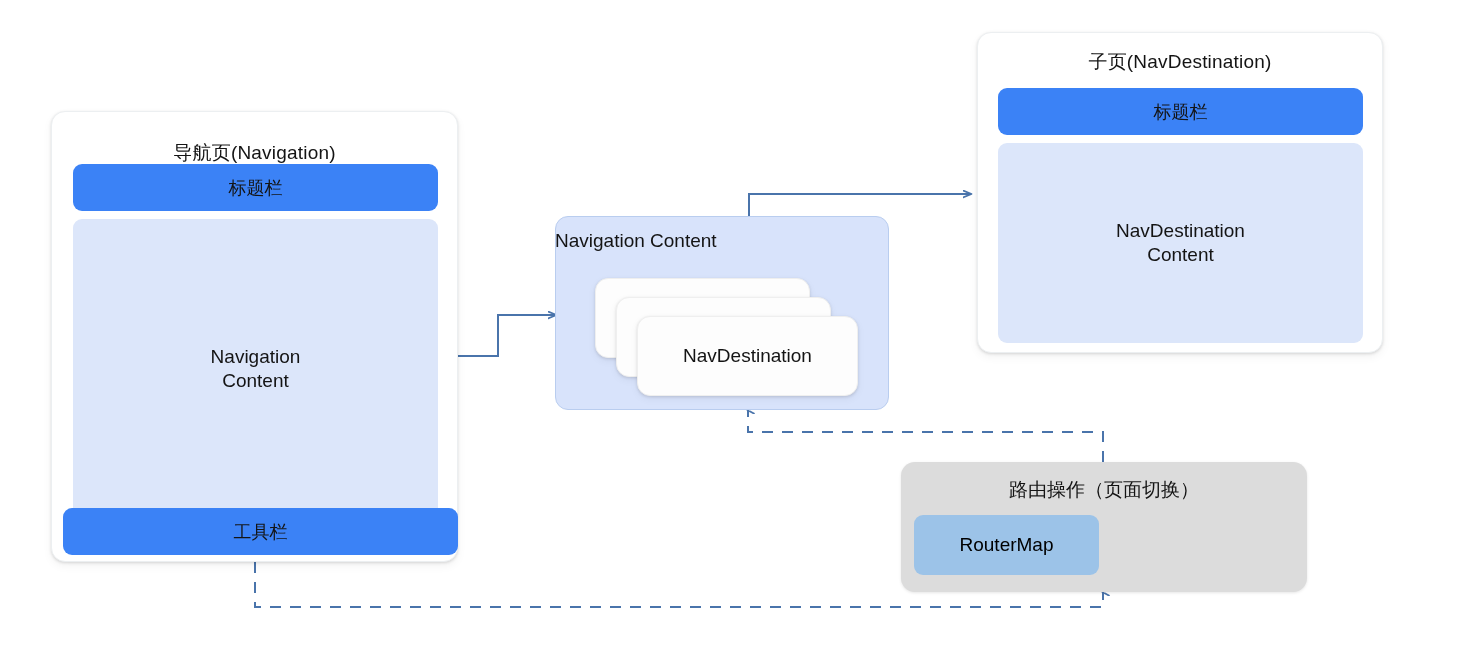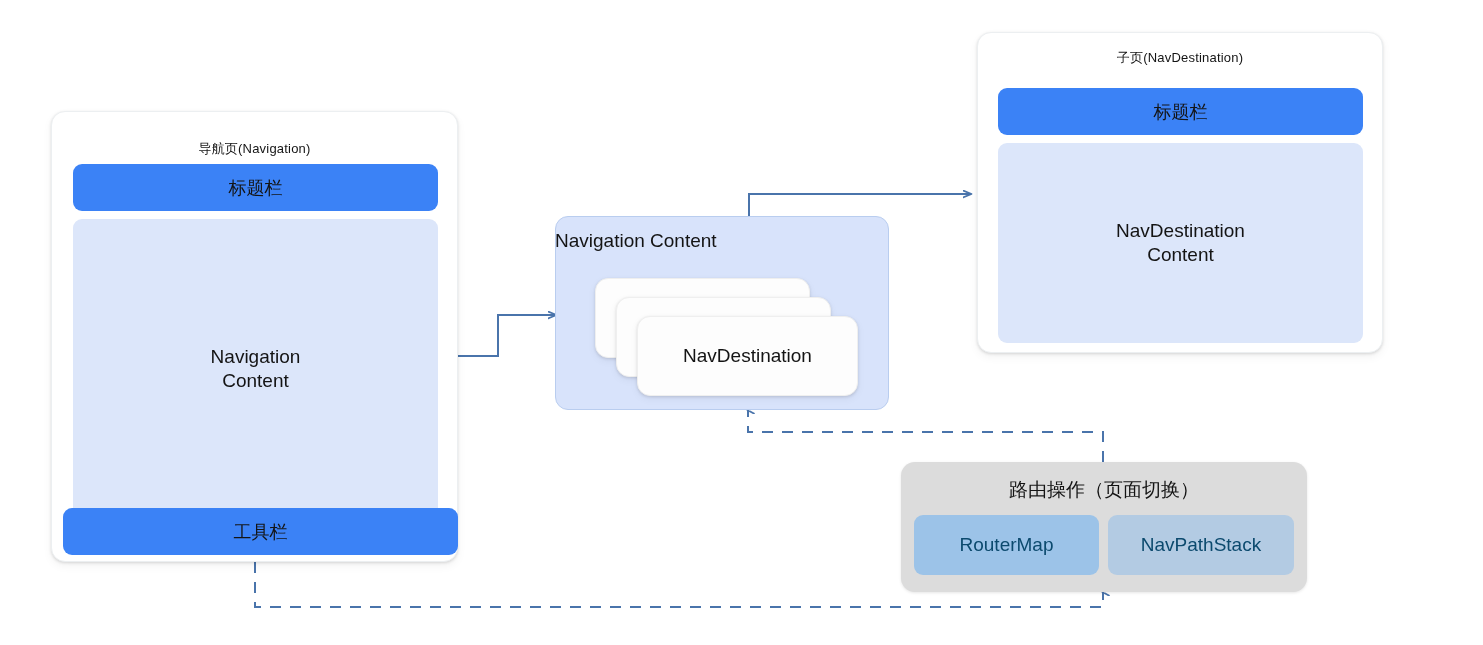--- a/index.html
+++ b/index.html
@@ -27,21 +27,21 @@
   .page-card {
     background: #ffffff;
     border: 1px solid #eceff1;
     border-radius: 14px;
     box-shadow: 0 1px 3px rgba(0,0,0,0.13), 0 4px 10px rgba(0,0,0,0.05);
   }
   .card-title {
     position: absolute;
     left: 0; right: 0;
     text-align: center;
-    font-size: 13px;
+    font-size: 19px;
     color: #141414;
     letter-spacing: 0.2px;
   }
   .bar-gray {
     background: #3b82f6;
     border-radius: 9px;
     display: flex;
     align-items: center;
     justify-content: center;
     font-size: 18px;
@@ -94,21 +94,21 @@
     text-align: center;
     font-size: 19px;
     color: #141414;
   }
   .chip {
     border-radius: 9px;
     display: flex;
     align-items: center;
     justify-content: center;
     font-size: 19px;
-    color: #0c4a6e;
+    color: #000000;
   }
 
   svg.wires {
     position: absolute;
     left: 0; top: 0;
     width: 1483px;
     height: 645px;
     pointer-events: none;
     overflow: visible;
   }
@@ -167,16 +167,15 @@
       <span>NavDestination</span>
       <span>Content</span>
     </div>
   </div>
 
   <div class="abs router-card" style="left:901px; top:462px; width:406px; height:130px;padding-left:44px;">
     <div class="router-title" style="top:15px;">路由操作（页面切换）</div>
 
     <div class="abs chip" style="left:13px; top:53px; width:185px; height:60px; background:#9cc3e8;">RouterMap</div>
 
-    <div class="abs chip" style="left:207px; top:53px; width:186px; height:60px; background:#b3cbe3;">NavPathStack</div>
   </div>
 
 </div>
 
 </body></html>

